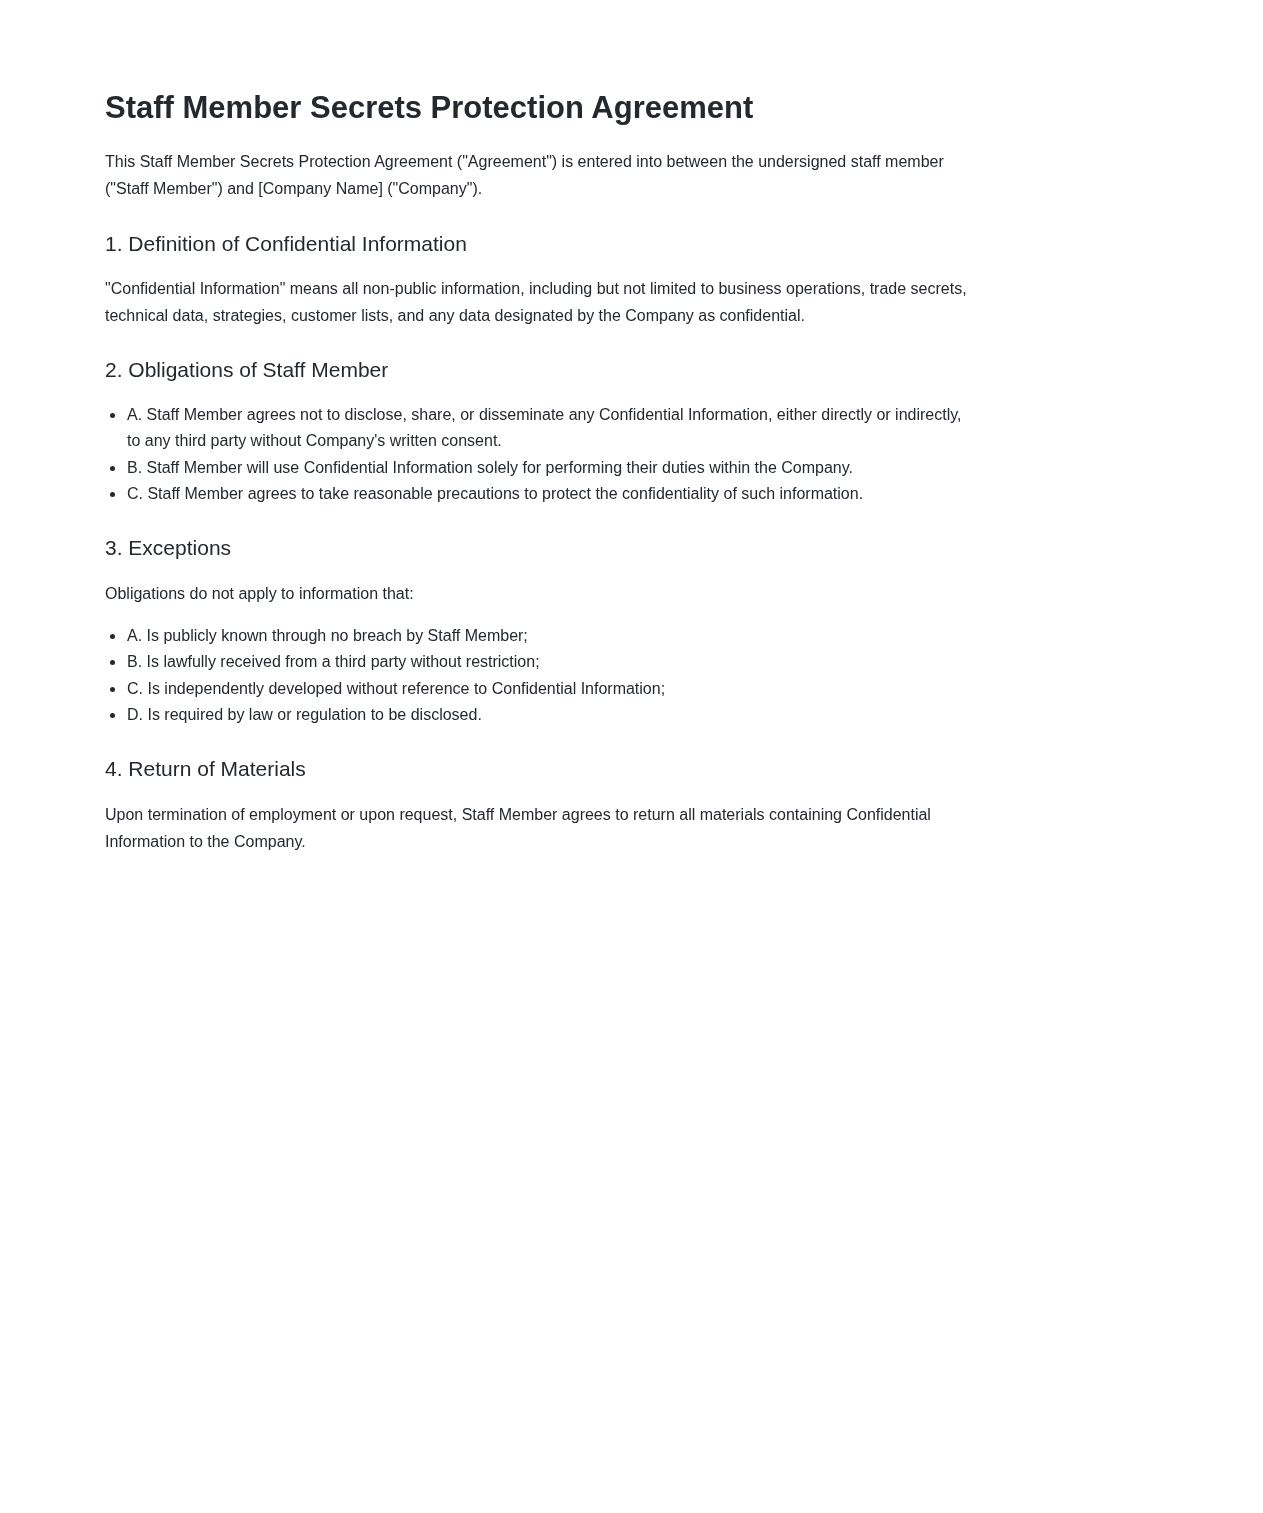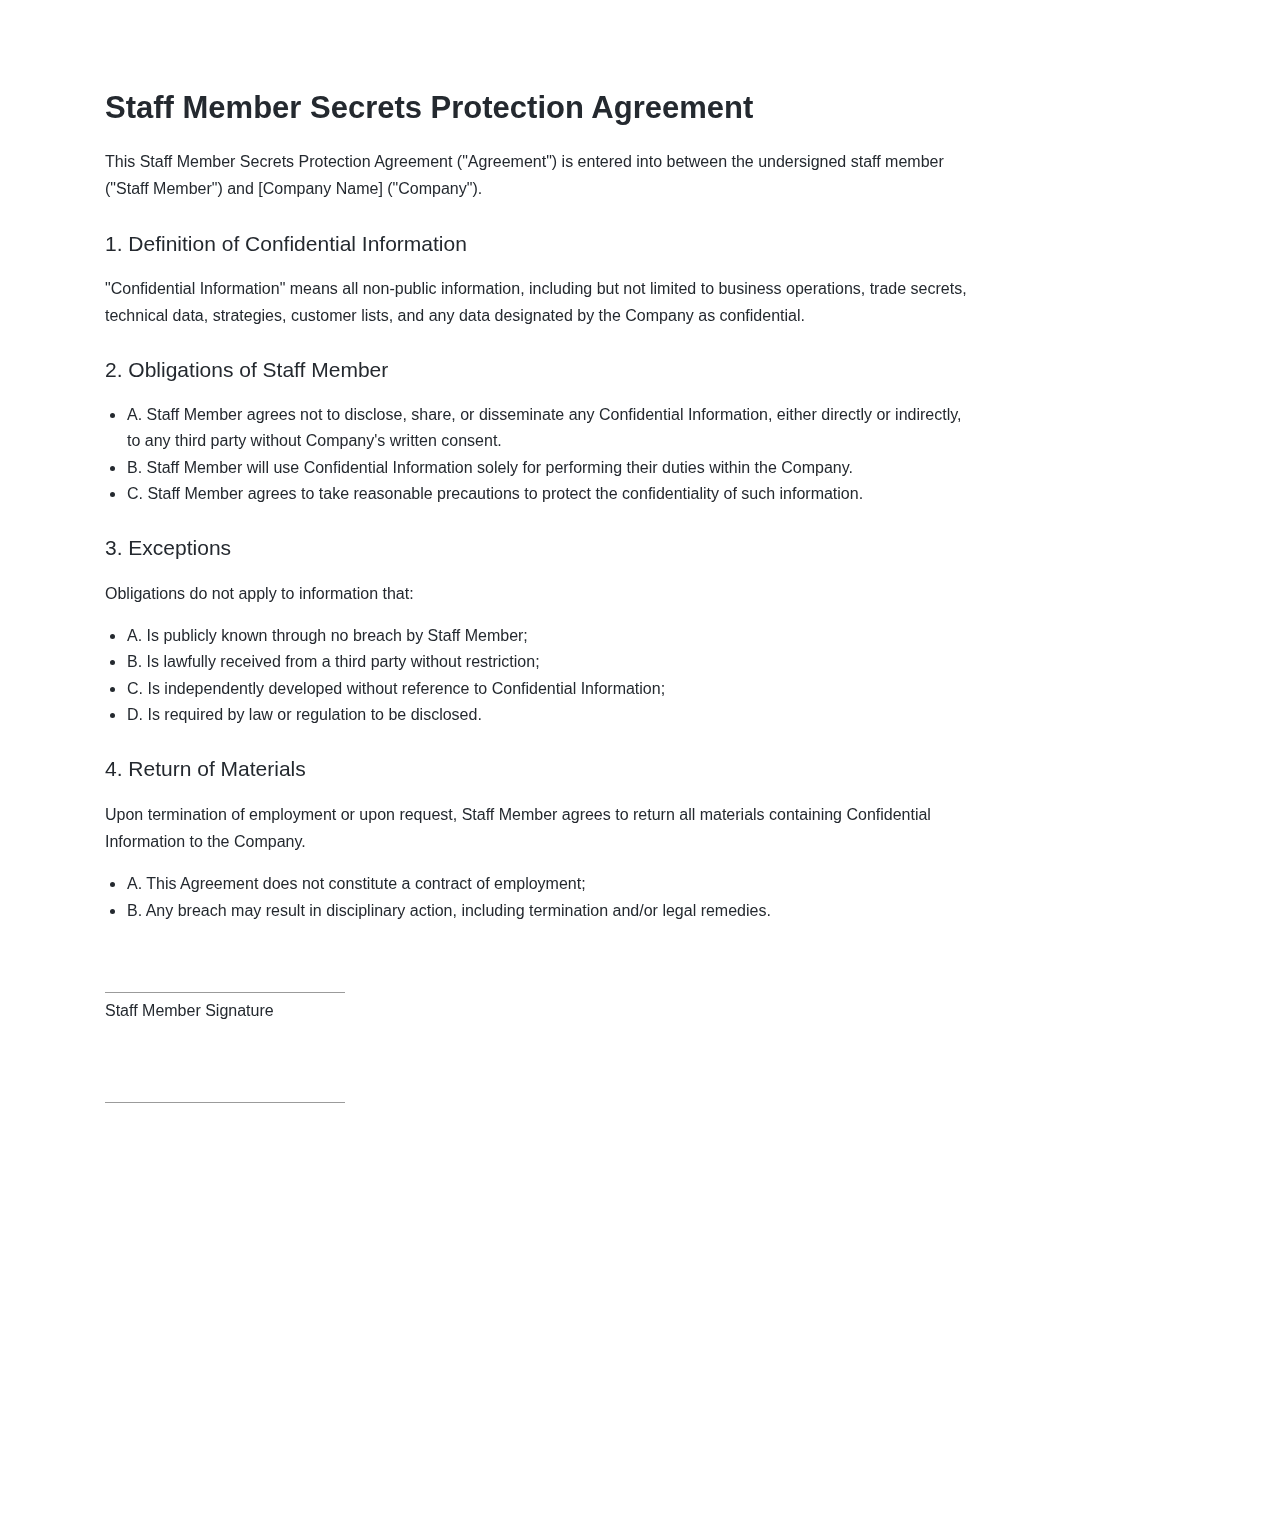--- a/index.html
+++ b/index.html
@@ -98,25 +98,16 @@
     </ul>
   </section>
 
   <section>
     <h2 class="section-heading">4. Return of Materials</h2>
     <p class="body-text">Upon termination of employment or upon request, Staff Member agrees to return all materials containing Confidential Information to the Company.</p>
   </section>
 
 
   <section>
-    <ul class="bullet-list">
-      <li>A. This Agreement does not constitute a contract of employment;</li>
-      <li>B. Any breach may result in disciplinary action, including termination and/or legal remedies.</li>
-    </ul>
   </section>
 
-  <div class="signature-block">
-    <div class="signature-line"></div>
-    <div class="signature-label">Staff Member Signature</div>
-    <div class="signature-line second"></div>
-  </div>
 
 </div>
 
 </body></html>

